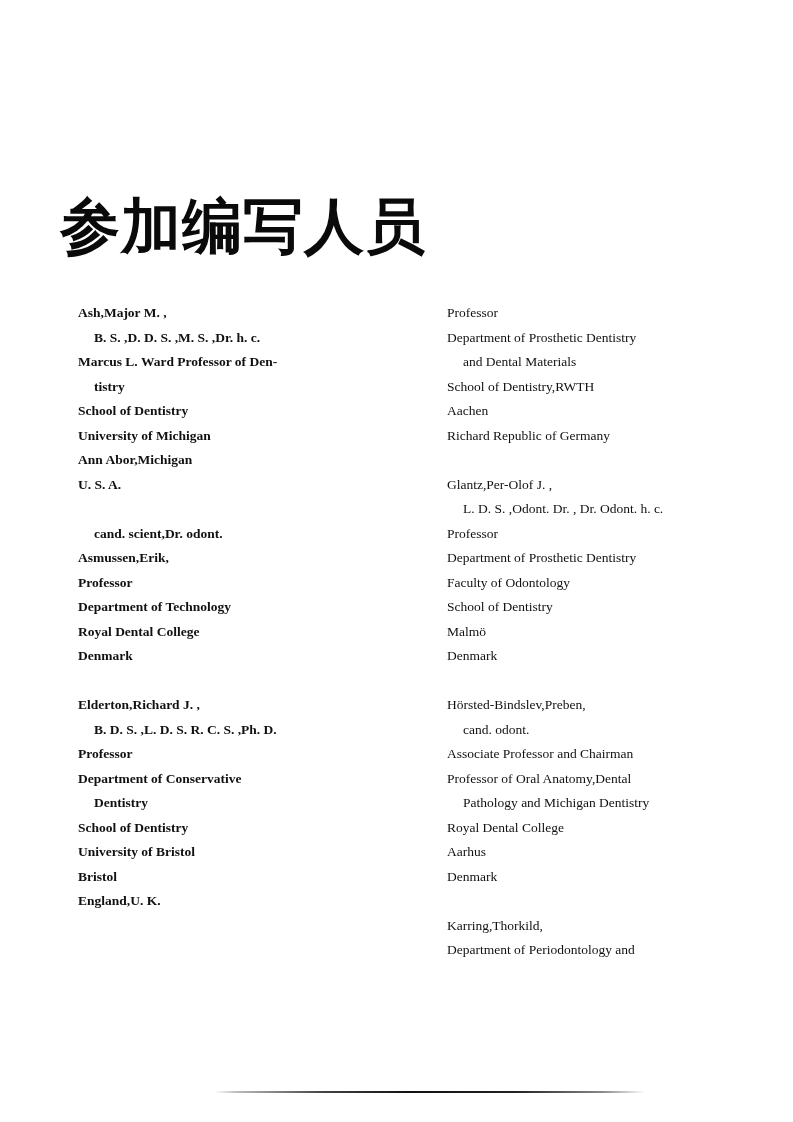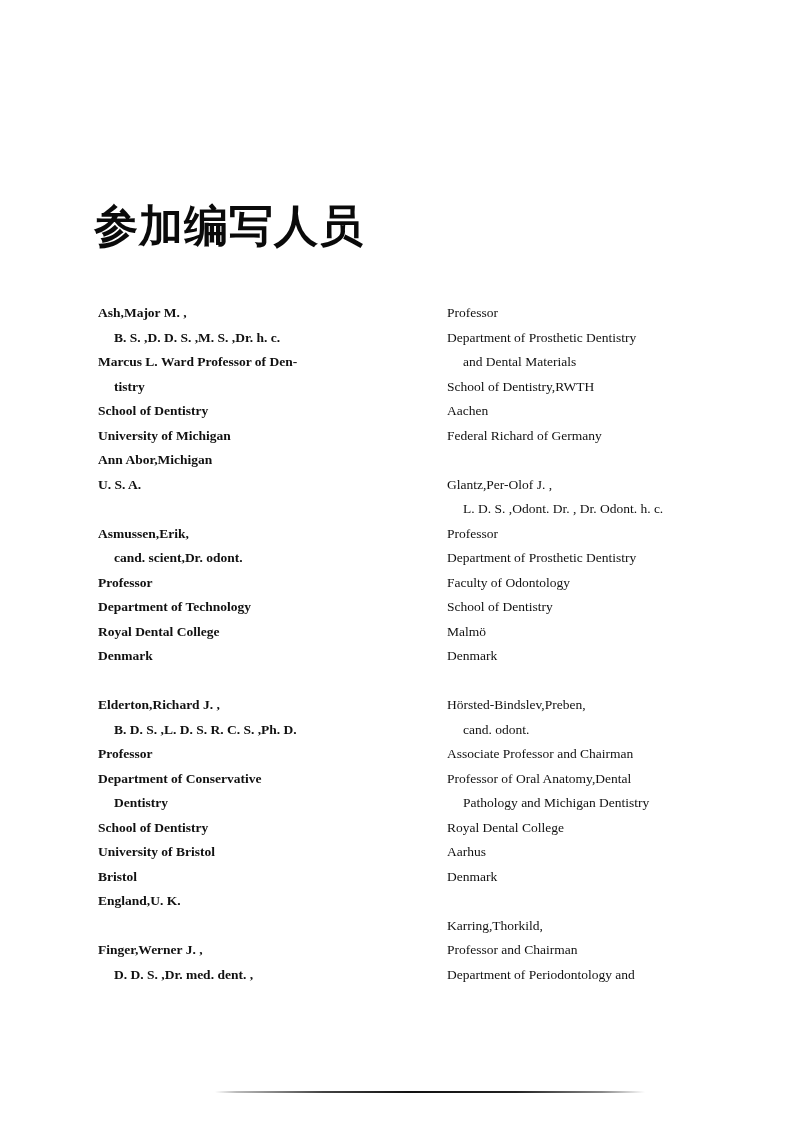--- a/index.html
+++ b/index.html
@@ -2,27 +2,27 @@
 <html><head>
 <meta charset="utf-8">
 <style>
   html, body { margin: 0; padding: 0; background: #ffffff; }
   body {
     width: 793px; height: 1122px; position: relative; overflow: hidden;
     font-family: "Liberation Serif", "DejaVu Serif", serif;
     color: #111;
   }
   .title {
-    position: absolute; left: 94px; top: 196px;
+    position: absolute; left: 60px; top: 196px;
     font-family: "DejaVu Sans", "Liberation Sans", sans-serif;
-    font-size: 44px; font-weight: bold; letter-spacing: 1px;
+    font-size: 60px; font-weight: bold; letter-spacing: 1px;
     color: #0a0a0a; line-height: 60px;
   }
   .col { position: absolute; top: 301px; width: 340px; }
-  .col.left { left: 78px; margin-left: 20px; }
+  .col.left { left: 78px; }
   .col.right { left: 447px; }
   .entry { margin: 0; }
   .entry + .entry { margin-top: 24.5px; }
   .line {
     font-size: 14px; line-height: 24.5px; height: 24.5px; white-space: nowrap;
   }
   .col.left .line { font-weight: bold; font-size: 13.5px; }
   .col.right .line { font-size: 13.5px; }
   .indent { padding-left: 16px; }
   .rule {
@@ -40,51 +40,47 @@
       <div class="line">Ash,Major M. ,</div>
       <div class="line indent">B. S. ,D. D. S. ,M. S. ,Dr. h. c.</div>
       <div class="line">Marcus L. Ward Professor of Den-</div>
       <div class="line indent">tistry</div>
       <div class="line">School of Dentistry</div>
       <div class="line">University of Michigan</div>
       <div class="line">Ann Abor,Michigan</div>
       <div class="line">U. S. A.</div>
     </div>
     <div class="entry">
+      <div class="line indent">cand. scient,Dr. odont.</div>
       <div class="line">Asmussen,Erik,</div>
-      <div class="line indent">cand. scient,Dr. odont.</div>
       <div class="line">Professor</div>
       <div class="line">Department of Technology</div>
       <div class="line">Royal Dental College</div>
       <div class="line">Denmark</div>
     </div>
     <div class="entry">
       <div class="line">Elderton,Richard J. ,</div>
       <div class="line indent">B. D. S. ,L. D. S. R. C. S. ,Ph. D.</div>
       <div class="line">Professor</div>
       <div class="line">Department of Conservative</div>
       <div class="line indent">Dentistry</div>
       <div class="line">School of Dentistry</div>
       <div class="line">University of Bristol</div>
       <div class="line">Bristol</div>
       <div class="line">England,U. K.</div>
     </div>
-    <div class="entry">
-      <div class="line">Finger,Werner J. ,</div>
-      <div class="line indent">D. D. S. ,Dr. med. dent. ,</div>
-    </div>
   </div>
 <div class="col right" id="right-col">
     <div class="entry">
       <div class="line">Professor</div>
       <div class="line">Department of Prosthetic Dentistry</div>
       <div class="line indent">and Dental Materials</div>
       <div class="line">School of Dentistry,RWTH</div>
       <div class="line">Aachen</div>
-      <div class="line">Federal Richard of Germany</div>
+      <div class="line">Richard Republic of Germany</div>
     </div>
     <div class="entry">
       <div class="line">Glantz,Per-Olof J. ,</div>
       <div class="line indent">L. D. S. ,Odont. Dr. , Dr. Odont. h. c.</div>
       <div class="line">Professor</div>
       <div class="line">Department of Prosthetic Dentistry</div>
       <div class="line">Faculty of Odontology</div>
       <div class="line">School of Dentistry</div>
       <div class="line">Malmö</div>
       <div class="line">Denmark</div>
@@ -94,18 +90,17 @@
       <div class="line indent">cand. odont.</div>
       <div class="line">Associate Professor and Chairman</div>
       <div class="line">Professor of Oral Anatomy,Dental</div>
       <div class="line indent">Pathology and Michigan Dentistry</div>
       <div class="line">Royal Dental College</div>
       <div class="line">Aarhus</div>
       <div class="line">Denmark</div>
     </div>
     <div class="entry">
       <div class="line">Karring,Thorkild,</div>
-      <div class="line">Professor and Chairman</div>
       <div class="line">Department of Periodontology and</div>
     </div>
   </div>
 
 <div class="rule"></div>
 
 </body></html>

